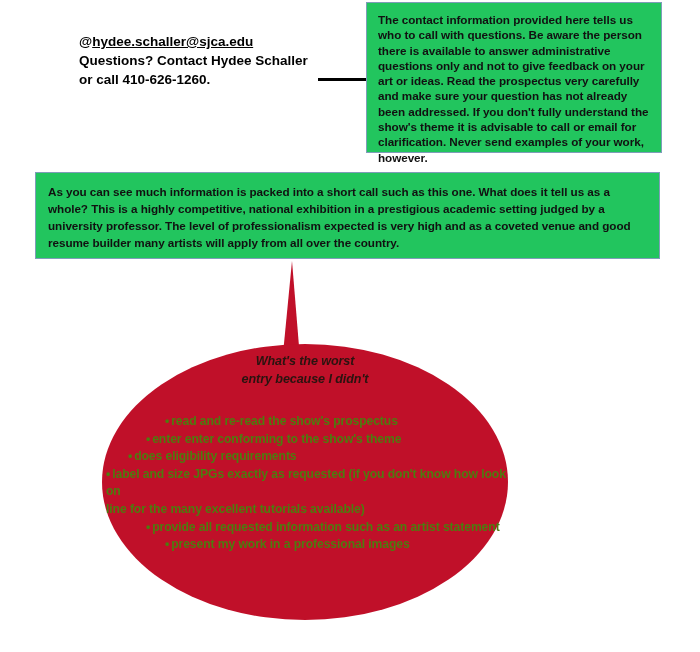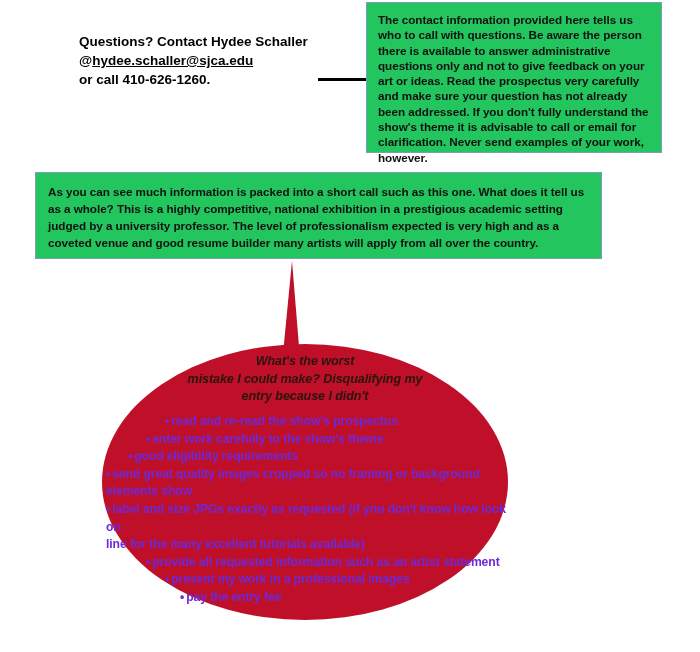--- a/index.html
+++ b/index.html
@@ -71,21 +71,21 @@
   #top-note-box .note-text {
     font-size: 11.7px;
     line-height: 15.3px;
     font-weight: 600;
     letter-spacing: -0.05px;
   }
 
   #summary-note-box {
     left: 35px;
     top: 172px;
-    width: 567px;
+    width: 625px;
     height: 87px;
     padding: 10px 12px 6px 12px;
   }
   #summary-note-box .note-text {
     font-size: 11.7px;
     line-height: 17px;
     font-weight: 600;
     letter-spacing: -0.05px;
   }
 
@@ -131,21 +131,21 @@
     position: absolute;
     left: 0;
     top: 68px;
     width: 406px;
     list-style: none;
     margin: 0;
     padding: 0;
     font-weight: bold;
     font-size: 12.2px;
     line-height: 17.6px;
-    color: #6d28d9;
+    color: #4d7c0f;
     letter-spacing: -0.1px;
   }
   #balloon-list li {
     white-space: pre-line;
   }
   #balloon-list li .bullet {
     margin-right: 2px;
   }
 
   
@@ -154,22 +154,22 @@
   .ind-4 { padding-left: 44px; }
   .ind-5 { padding-left: 63px; }
   .ind-6 { padding-left: 78px; }
 </style>
 </head>
 <body>
 
 <div class="stage">
 
   <div id="contact-block">
+    <div class="line"><span>@</span><span class="email">hydee.schaller@sjca.edu</span></div>
     <div class="line">Questions? Contact Hydee Schaller</div>
-    <div class="line"><span>@</span><span class="email">hydee.schaller@sjca.edu</span></div>
     <div class="line">or call 410-626-1260.</div>
   </div>
 
   <div id="connector-line" style="background: rgb(0, 0, 0);"></div>
 
   <div class="note-box" id="top-note-box" style="border-color: rgb(127, 157, 185);">
     <div class="note-text">The contact information provided here tells us who to call with questions.  Be aware the person there is available to answer administrative questions only and not to give feedback on your art or ideas.  Read the prospectus very carefully and make sure your question has not already been addressed. If you don't fully understand the show's theme it is advisable to call or email for clarification. Never send examples of your work, however.</div>
   </div>
 
   <div class="note-box" id="summary-note-box" style="border-color: rgb(127, 157, 185);">
@@ -178,32 +178,28 @@
 
   <div id="balloon-group">
     <svg id="balloon-svg" width="700" height="380" viewBox="0 0 700 380">
       <polygon id="balloon-pointer" points="292,6 303,140 279,140" fill="#C01029"></polygon>
       <ellipse id="balloon-oval" cx="305" cy="227" rx="203" ry="138" fill="#C01029"></ellipse>
     </svg>
 
     <div id="balloon-content" style="color: rgb(42, 16, 8);">
       <div id="balloon-heading">
         <div>What's the worst</div>
-        <div>mistake I could make? Disqualifying my</div>
         <div>entry because I didn't</div>
       </div>
 
       <ul id="balloon-list">
         <li class="ind-5"><span class="bullet">•</span><span>read and re-read the show's prospectus</span></li>
-        <li class="ind-4"><span class="bullet">•</span><span>enter work carefully to the show's theme</span></li>
-        <li class="ind-2"><span class="bullet">•</span><span>good eligibility requirements</span></li>
-        <li class="ind-0"><span class="bullet">•</span><span>send great quality images cropped so no framing or background
-elements show</span></li>
+        <li class="ind-4"><span class="bullet">•</span><span>enter enter conforming to the show's theme</span></li>
+        <li class="ind-2"><span class="bullet">•</span><span>does eligibility requirements</span></li>
         <li class="ind-0"><span class="bullet">•</span><span>label and size JPGs exactly as requested (if you don't know how look on
 line for the many excellent tutorials available)</span></li>
         <li class="ind-4"><span class="bullet">•</span><span>provide all requested information such as an artist statement</span></li>
         <li class="ind-5"><span class="bullet">•</span><span>present my work in a professional images</span></li>
-        <li class="ind-6"><span class="bullet">•</span><span>pay the entry fee</span></li>
       </ul>
     </div>
   </div>
 
 </div>
 
 </body></html>

